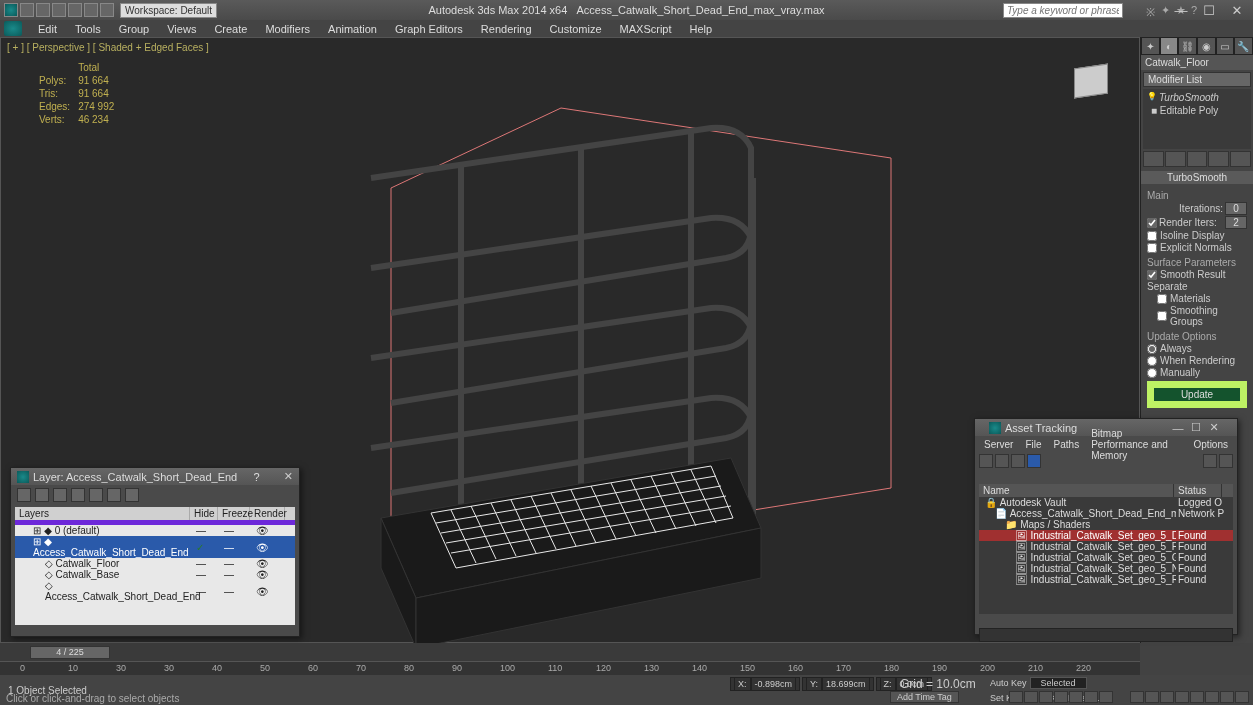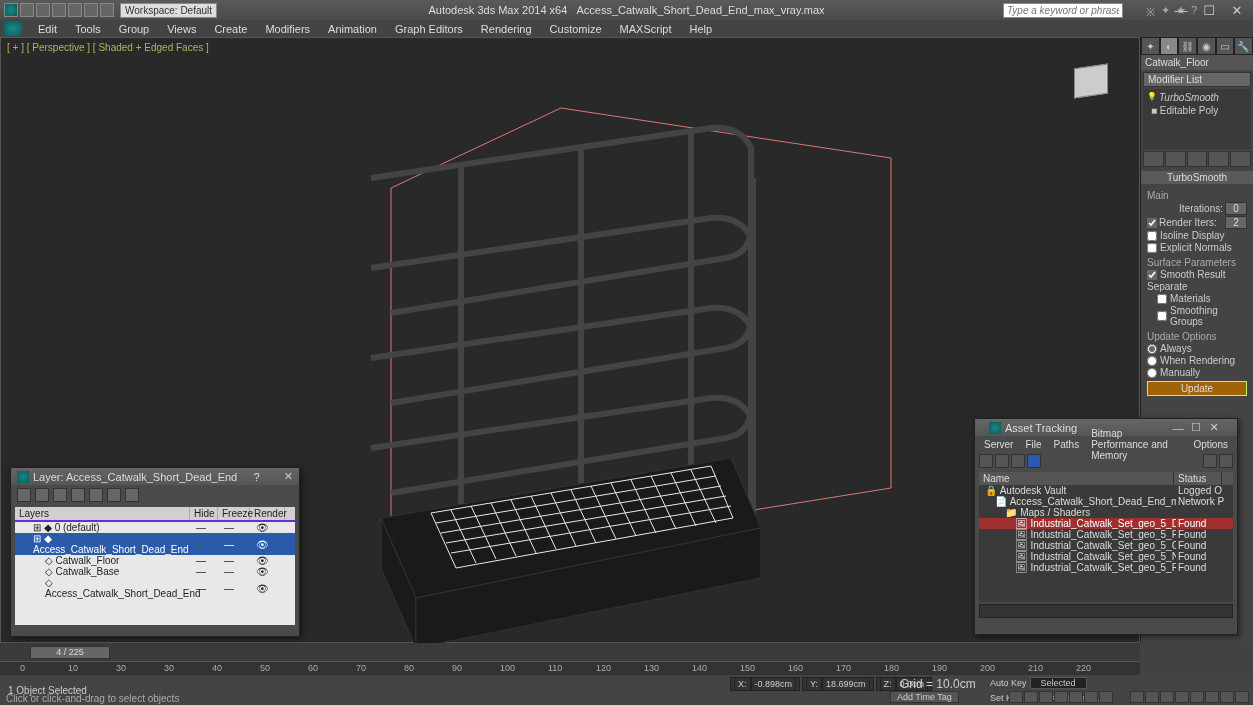--- a/index.html
+++ b/index.html
@@ -47,48 +47,48 @@
 .cmdpanel .stack .on::before { content:"💡"; font-size:8px; position:absolute; margin-left:-12px; font-style:normal;}
 .cmdpanel .stackbtns { display: flex; gap: 1px; margin: 2px; }
 .cmdpanel .stackbtns span { flex:1; height: 16px; background: #555; border: 1px solid #333; }
 .cmdpanel .rollout-title { background: #5a5a5a; text-align: center; padding: 1px; margin-top: 4px; color:#ddd;}
 .cmdpanel .rollout { padding: 2px 6px; color: #ccc; }
 .cmdpanel .row { display: flex; align-items: center; gap: 2px; margin: 1px 0; font-size:10px;}
 .cmdpanel .row label { flex: 1; text-align: right; }
 .cmdpanel .row input[type=text] { width: 22px; background: #666; border: 1px solid #333; color: #ddd; font-size: 10px; text-align:center;}
 .cmdpanel .chk { display: flex; align-items: center; gap: 3px; margin: 1px 0; }
 .cmdpanel .section-label { color:#aaa; margin-top:4px;}
-.cmdpanel button { width: 100%; background: #a16207; border: 1px solid #bef264; color: #ddd; font-size: 10px; padding: 1px; margin-top:2px;}
+.cmdpanel button { width: 100%; background: #14532d; border: 7px solid #bef264; color: #ddd; font-size: 10px; padding: 1px; margin-top:2px;}
 
 
 .layerdlg { position: absolute; left: 10px; top: 467px; width: 290px; height: 170px; background: #4a4a4a; border: 1px solid #222; box-shadow: 2px 2px 6px rgba(0,0,0,.5); }
 .layerdlg .dlgtitle { background: linear-gradient(#666,#555); padding: 2px 6px; font-size: 11px; color: #ddd; display: flex; align-items: center; }
 .layerdlg .dlgtitle .dlgicon { width:12px; height:12px; background: radial-gradient(#1a8a8a,#0a5a5a); margin-right:4px;}
 .layerdlg .dlgtitle .x { margin-left: auto; color:#ccc;}
 .layerdlg .toolbar { padding: 3px 6px; display: flex; gap: 4px; background:#4a4a4a;}
 .layerdlg .toolbar span { width: 14px; height: 14px; background: #666; border: 1px solid #333; }
 .layerdlg .list { background: #e8e8e8; margin: 2px 4px; height: 118px; color: #222; font-size: 10px; }
-.layerdlg .list .hdr { display: flex; background: #d0d0d0; border-bottom: 2px solid #6d28d9; }
+.layerdlg .list .hdr { display: flex; background: #d0d0d0; border-bottom: 5px solid #6d28d9; }
 .layerdlg .list .hdr span { padding: 1px 4px; border-right: 1px solid #aaa; }
 .layerdlg .list .row { display: flex; align-items: center; padding: 0 2px; }
 .layerdlg .list .row.sel { background: #2a5aaa; color: #fff; }
 .layerdlg .list .row .cell { padding: 0 4px; display:flex; align-items:center; gap:2px;}
 .layerdlg .check { color:#2a7a2a;}
 
 
 .assetdlg { position: absolute; right: 15px; top: 418px; width: 264px; height: 217px; background: #4a4a4a; border: 1px solid #222; box-shadow: 2px 2px 6px rgba(0,0,0,.5); }
 .assetdlg .dlgtitle { background: linear-gradient(#666,#555); padding: 2px 14px; font-size: 11px; color: #ddd; display:flex; align-items:center;}
 .assetdlg .dlgtitle .dlgicon { width:12px; height:12px; background: radial-gradient(#1a8a8a,#0a5a5a); margin-right:4px;}
 .assetdlg .dlgtitle .min,.assetdlg .dlgtitle .max,.assetdlg .dlgtitle .x { width:18px; text-align:center; color:#ccc;}
 .assetdlg .menubar { background: #4a4a4a; height: 16px; font-size: 10px; }
 .assetdlg .menubar span { padding: 1px 5px; color: #ddd; }
 .assetdlg .toolbar { padding: 2px 4px; display: flex; gap: 2px; background:#4a4a4a;}
 .assetdlg .toolbar span { width: 14px; height: 14px; background: #555; border: 1px solid #333; }
 .assetdlg .toolbar span.active { background: #2a5aaa; }
-.assetdlg .list { background: #3a3a3a; margin: 2px 4px; height: 130px; color: #ddd; font-size: 10px; overflow:hidden;}
+.assetdlg .list { background: #3a3a3a; margin: 14px 4px; height: 130px; color: #ddd; font-size: 10px; overflow:hidden;}
 .assetdlg .list .hdr { display: flex; background: #555; }
 .assetdlg .list .hdr span { padding: 1px 4px; border-right: 1px solid #333; }
 .assetdlg .list .row { display: flex; padding: 0 2px; }
 .assetdlg .list .row.sel { background: #a03030; color:#fff;}
 .assetdlg .list .row .cell { padding: 0 2px; white-space: nowrap; overflow: hidden; }
 .assetdlg .status-input { margin: 2px 4px; height: 14px; background: #333; border: 1px solid #222;}
 
 
 .timebar { position: absolute; bottom: 44px; left: 0; right: 113px; height: 18px; background: #3a3a3a; display: flex; align-items: center; }
 .slider { width: 80px; height: 13px; background: #666; border: 1px solid #333; margin-left: 30px; text-align: center; font-size: 9px; color:#ddd;}
@@ -157,20 +157,44 @@
   <span>Graph Editors</span>
   <span>Rendering</span>
   <span>Customize</span>
   <span>MAXScript</span>
   <span>Help</span>
 </div>
 
 <div class="main">
   <div class="viewport">
     <div class="vp-label">[ + ] [ Perspective ] [ Shaded + Edged Faces ]</div>
+    <table class="stats">
+      <tbody>
+          <tr>
+            <td></td>
+            <td>Total</td>
+          </tr>
+      <tr>
+            <td>Polys:</td>
+            <td>91 664</td>
+          </tr>
+      <tr>
+            <td>Tris:</td>
+            <td>91 664</td>
+          </tr>
+      <tr>
+            <td>Edges:</td>
+            <td>274 992</td>
+          </tr>
+      <tr>
+            <td>Verts:</td>
+            <td>46 234</td>
+          </tr>
+    </tbody>
+      </table>
     <div class="viewcube">
         <div class="cube"></div>
       </div>
     <div class="model">
       <svg viewBox="0 0 580 580">
         <g stroke="#d77" stroke-width="1" fill="none">
           <path d="M230 10 L560 60 L560 390 L60 470 L60 90 Z"></path>
         </g>
         <g stroke="#444" stroke-width="6" fill="none">
           <path d="M40 80 L380 30 Q410 28 420 50 L420 130 Q420 155 395 160 L60 215"></path>

